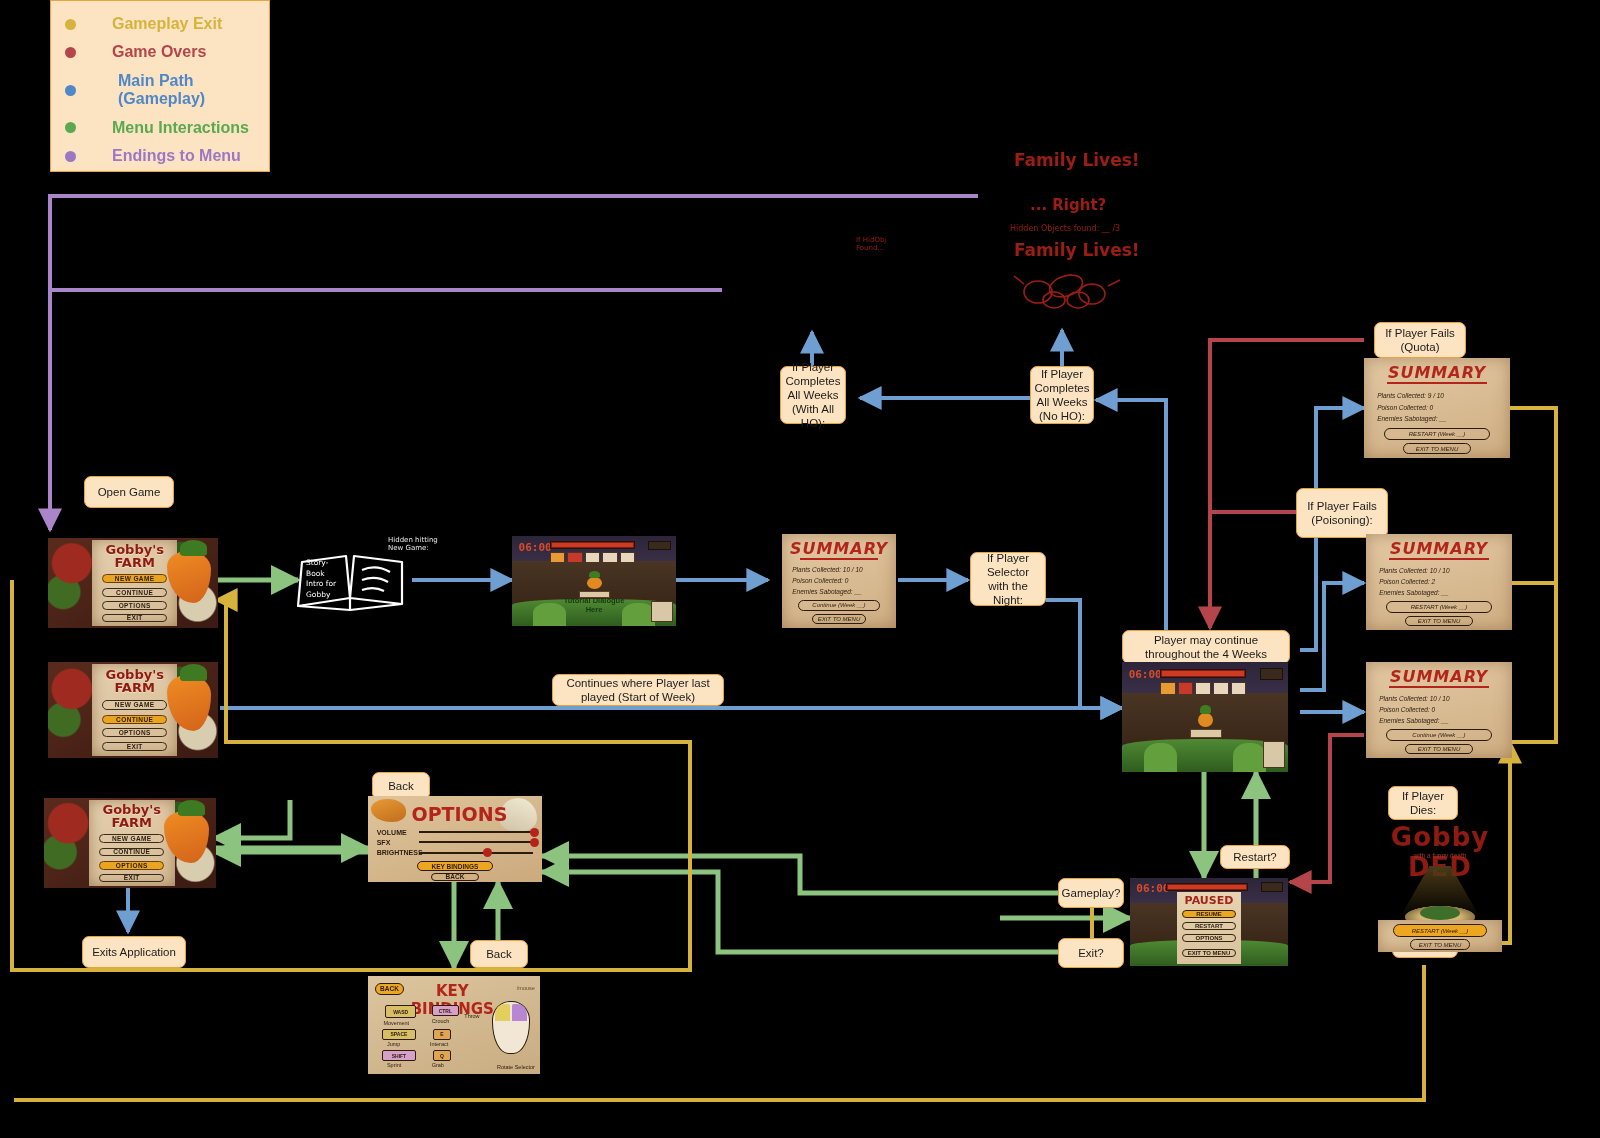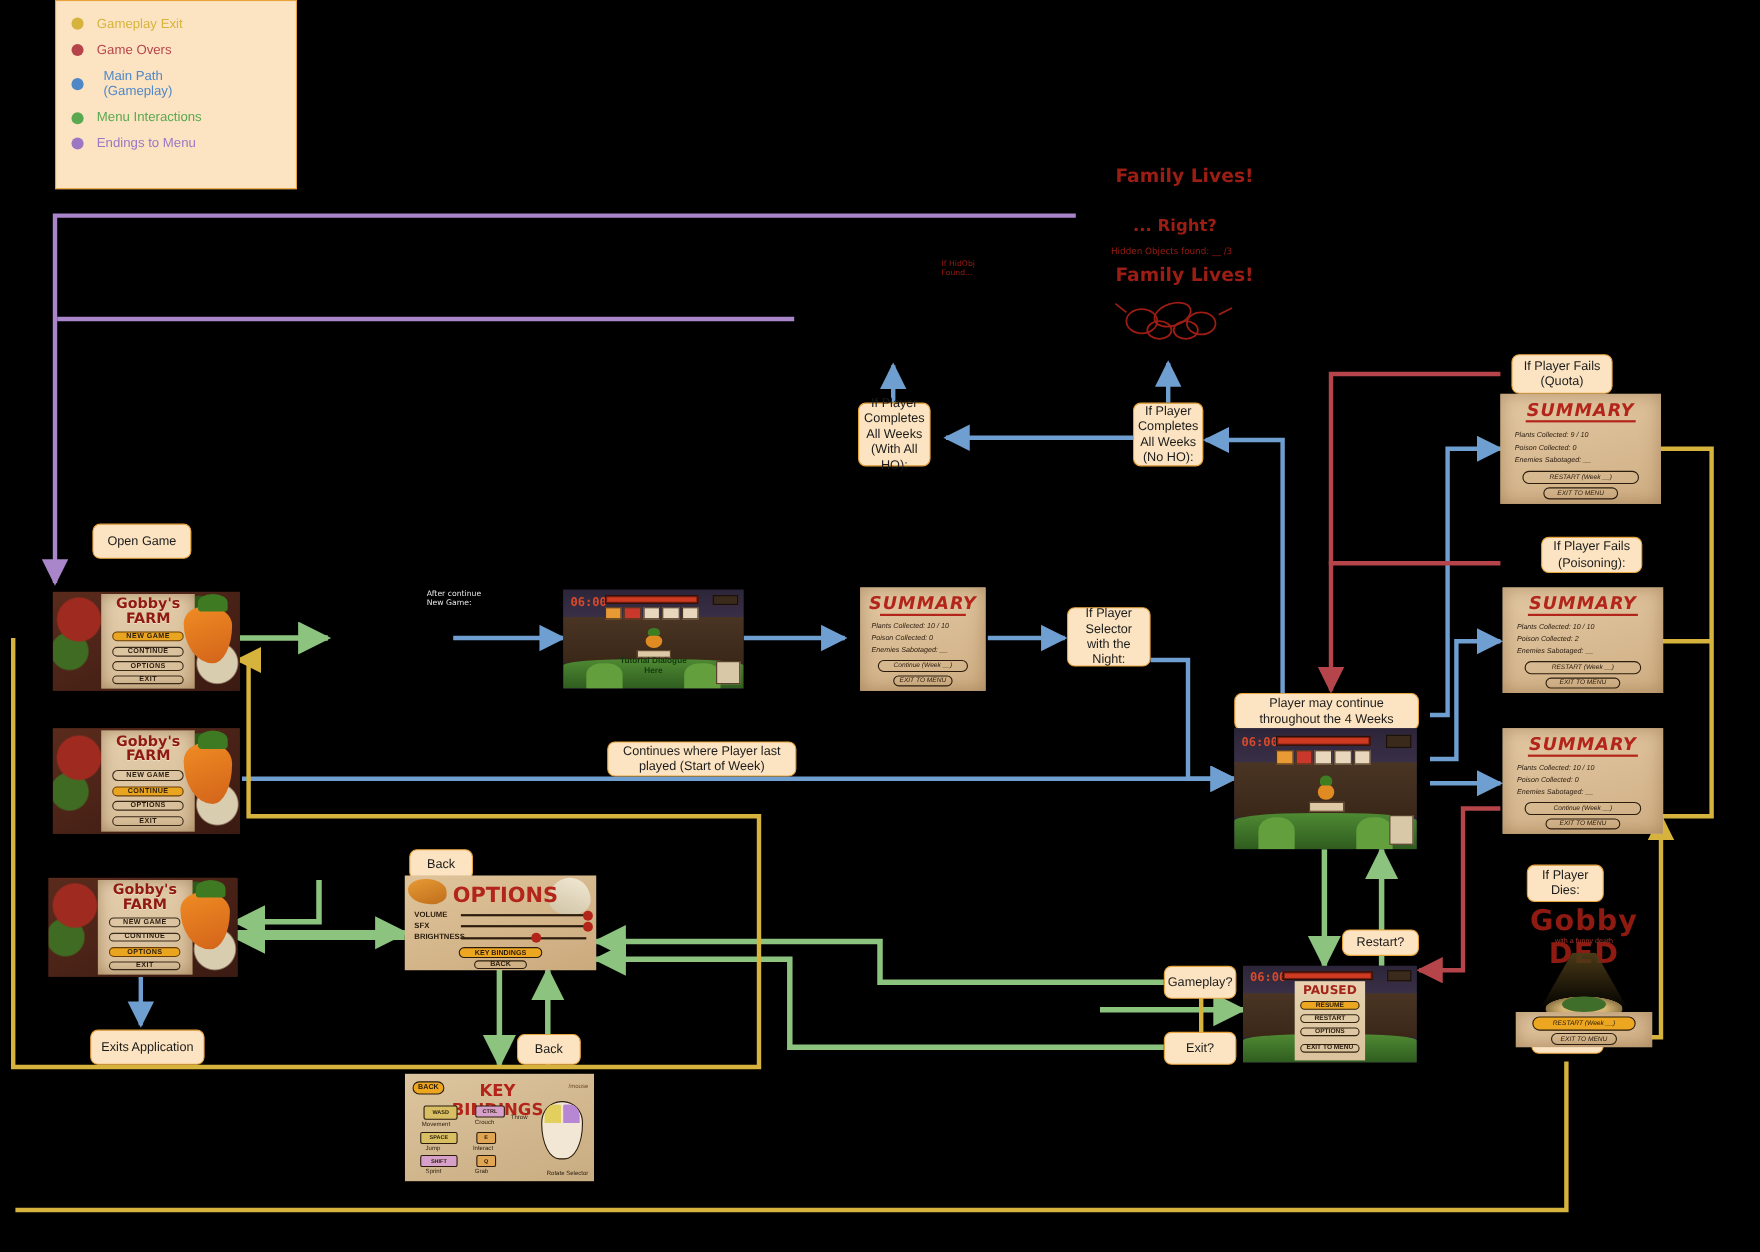--- a/index.html
+++ b/index.html
@@ -12,21 +12,21 @@
   svg.wires { position:absolute; left:0; top:0; width:1600px; height:1138px; pointer-events:none; }
 
   
   .legend {
     position:absolute; left:50px; top:0; width:220px; height:172px;
     background:#fce4c2; border:1px solid #e8a33d;
     padding:6px 10px 4px 14px;
   }
   .legend-row { display:flex; align-items:center; gap:12px; margin:8px 0 10px 0; }
   .legend-dot { width:11px; height:11px; border-radius:50%; flex:0 0 auto; }
-  .legend-label { font-size:12px; font-weight:normal; line-height:1.15; }
+  .legend-label { font-size:16px; font-weight:bold; line-height:1.15;margin-left:24px; }
 
   
   .box {
     position:absolute; background:#fce4c2; border:1.6px solid #e8a33d;
     border-radius:7px; color:#1b1b1b; font-size:11.5px; line-height:1.22;
     display:flex; align-items:center; justify-content:center; text-align:center;
     padding:11px 5px;
   }
 
   
@@ -298,21 +298,21 @@
       </g>
     </svg>
   </div>
 
   <div class="note" style="left:856px; top:236px; white-space:pre-line;">If HidObj
 Found...</div>
 
   <div class="box" style="left:780px; top:366px; width:66px; height:58px;">If Player Completes All Weeks (With All HO):</div>
   <div class="box" style="left:1030px; top:366px; width:64px; height:58px;">If Player Completes All Weeks (No HO):</div>
   <div class="box" style="left:1374px; top:322px; width:92px; height:36px;">If Player Fails (Quota)</div>
-  <div class="box" style="left:1401px; top:488px; width:92px; height:33px;">If Player Fails (Poisoning):</div>
+  <div class="box" style="left:1296px; top:488px; width:92px; height:50px;">If Player Fails (Poisoning):</div>
   <div class="box" style="left:1388px; top:786px; width:70px; height:34px;">If Player Dies:</div>
   <div class="box" style="left:84px; top:476px; width:90px; height:32px;">Open Game</div>
   <div class="box" style="left:970px; top:552px; width:76px; height:54px;">If Player Selector with the Night:</div>
   <div class="box" style="left:1122px; top:630px; width:168px; height:34px;">Player may continue throughout the 4 Weeks</div>
   <div class="box" style="left:552px; top:674px; width:172px; height:32px;">Continues where Player last played (Start of Week)</div>
   <div class="box" style="left:82px; top:936px; width:104px; height:32px;">Exits Application</div>
   <div class="box" style="left:372px; top:772px; width:58px; height:28px;">Back</div>
   <div class="box" style="left:470px; top:940px; width:58px; height:28px;">Back</div>
   <div class="box" style="left:1058px; top:878px; width:66px; height:30px;">Gameplay?</div>
   <div class="box" style="left:1058px; top:938px; width:66px; height:30px;">Exit?</div>
@@ -348,21 +348,35 @@
     <div class="ts-scroll"></div>
     <div class="ts-carrot"></div>
     <div class="ts-title" style="white-space:pre-line">Gobby's
 FARM</div>
     <div class="ts-item" style="top:40%">NEW GAME</div>
     <div class="ts-item" style="top:55%">CONTINUE</div>
     <div class="ts-item sel" style="top:70%">OPTIONS</div>
     <div class="ts-item" style="top:84%">EXIT</div>
   </div>
 
-  <div class="note-dark" style="left:388px; top:536px; white-space:pre-line; color:#e9e9e9;">After continue
+  <div style="position:absolute; left:292px; top:540px; width:120px; height:80px;">
+    <svg viewBox="0 0 120 80" style="position:absolute; inset:0;">
+      <g fill="none" stroke="#ffffff" stroke-width="2.2" stroke-linejoin="round">
+        <path d="M6,66 L10,22 L54,16 L58,58 Z"></path>
+        <path d="M58,58 L62,16 L110,22 L110,64 Z"></path>
+        <path d="M58,58 L58,70 M6,66 L58,70 L110,64"></path>
+        <path d="M70,30 q14,-6 28,2 M70,40 q14,-5 26,2 M70,50 q12,-4 22,1"></path>
+      </g>
+    </svg>
+    <div class="sk-text" style="left:14px; top:18px; color:#fff; font-size:7.5px; white-space:pre-line; line-height:1.4;">Story-
+Book
+Intro for
+Gobby</div>
+  </div>
+  <div class="note-dark" style="left:388px; top:536px; white-space:pre-line; color:#e9e9e9;">Hidden hitting
 New Game:</div>
 
   <div class="shot gameplay" style="left:512px; top:536px; width:164px; height:90px;">
     <div class="gp-sky"></div>
     <div class="gp-dirt"></div>
     <div class="gp-grass"></div>
     <div class="gp-timer">06:00</div>
     <div class="gp-hpbar"></div>
     <div class="gp-quota"></div>
     <div class="gp-slots">

